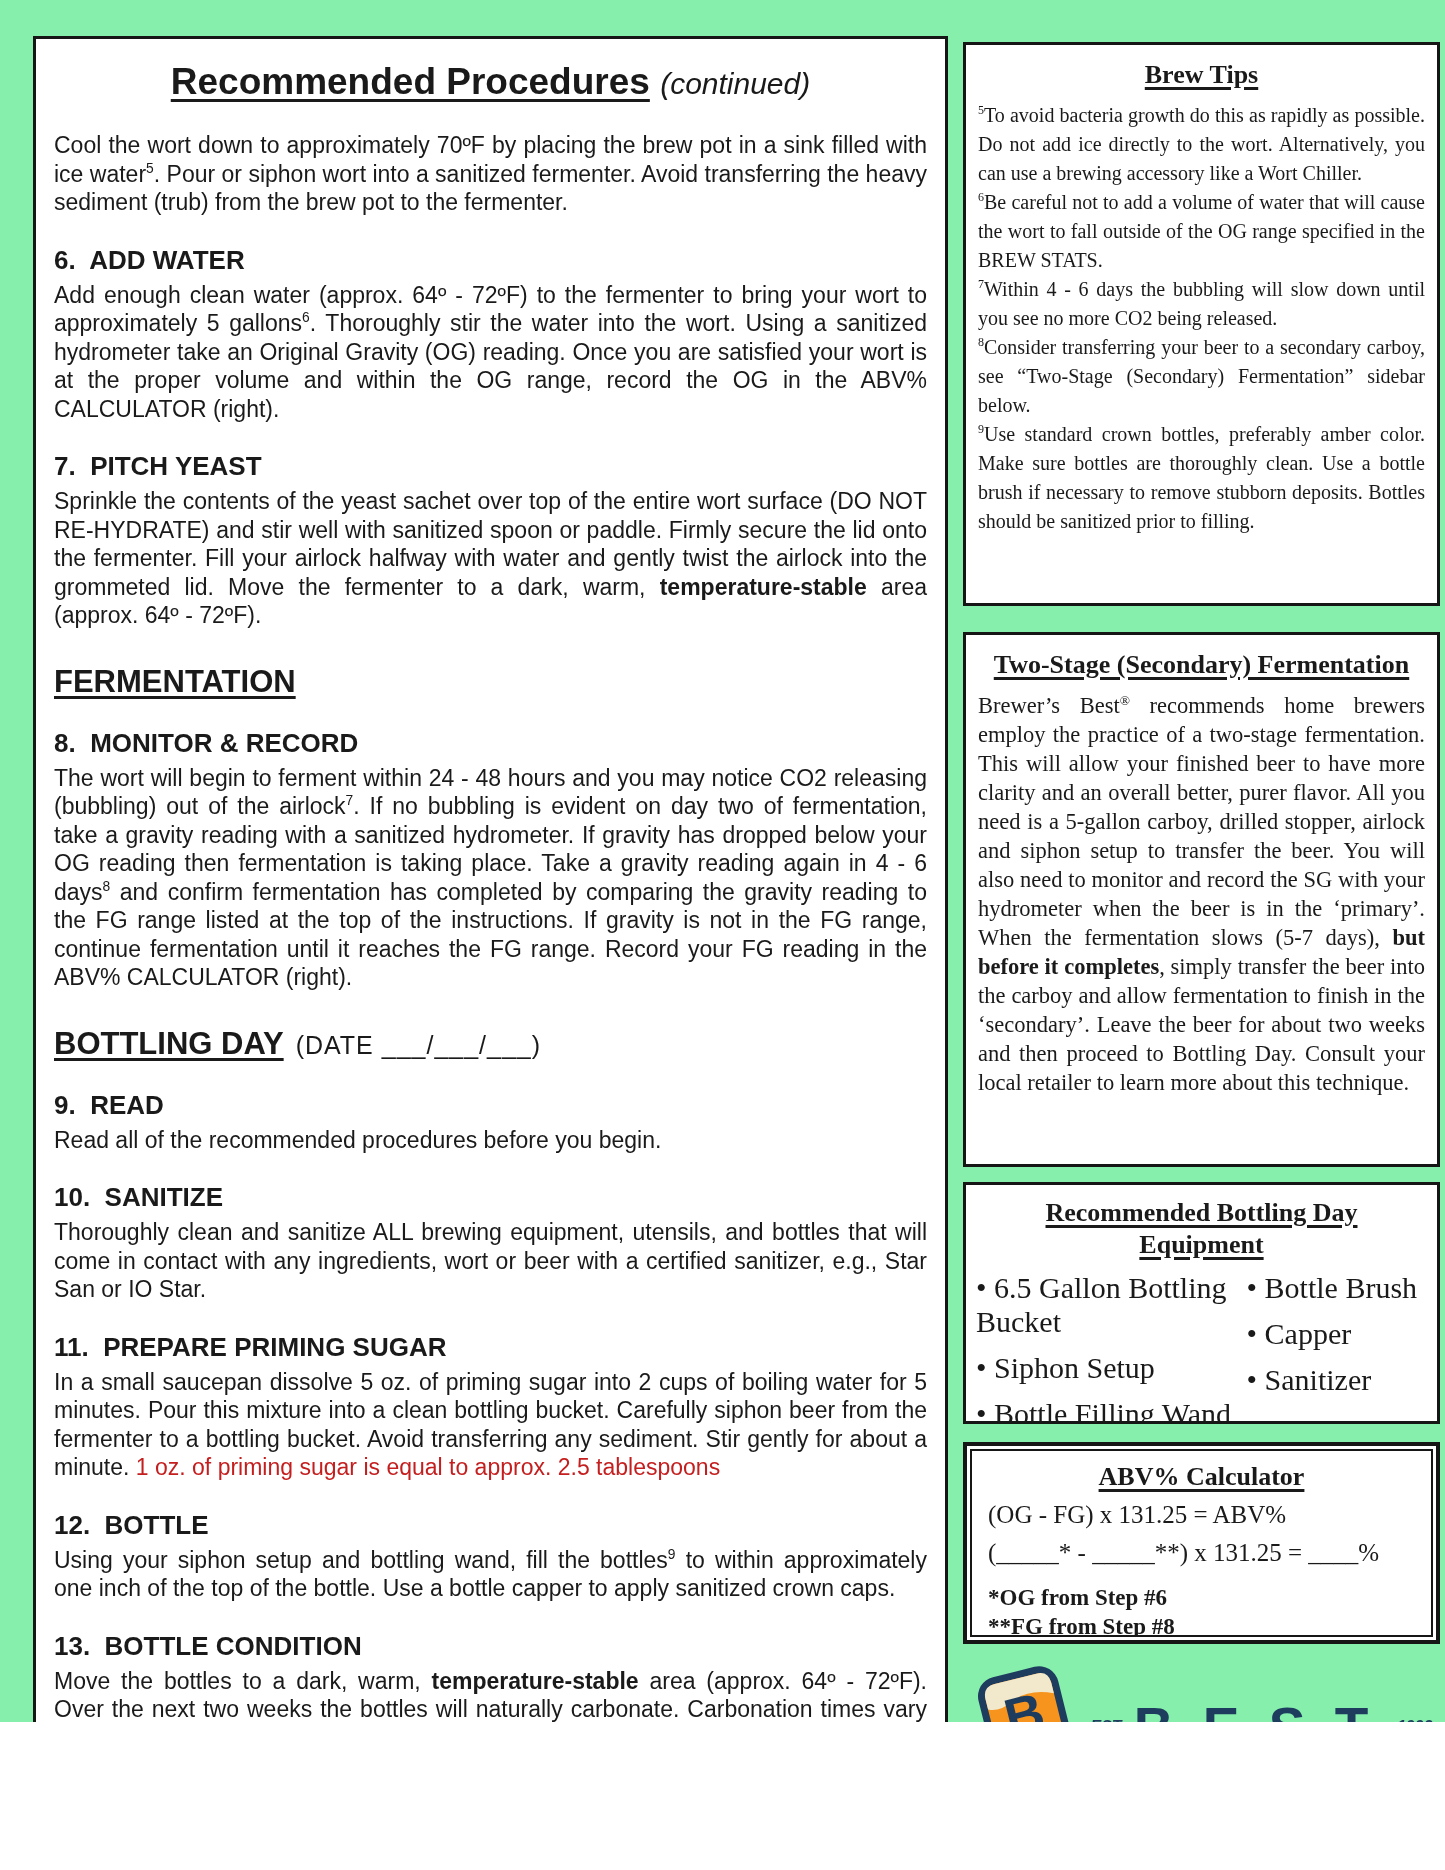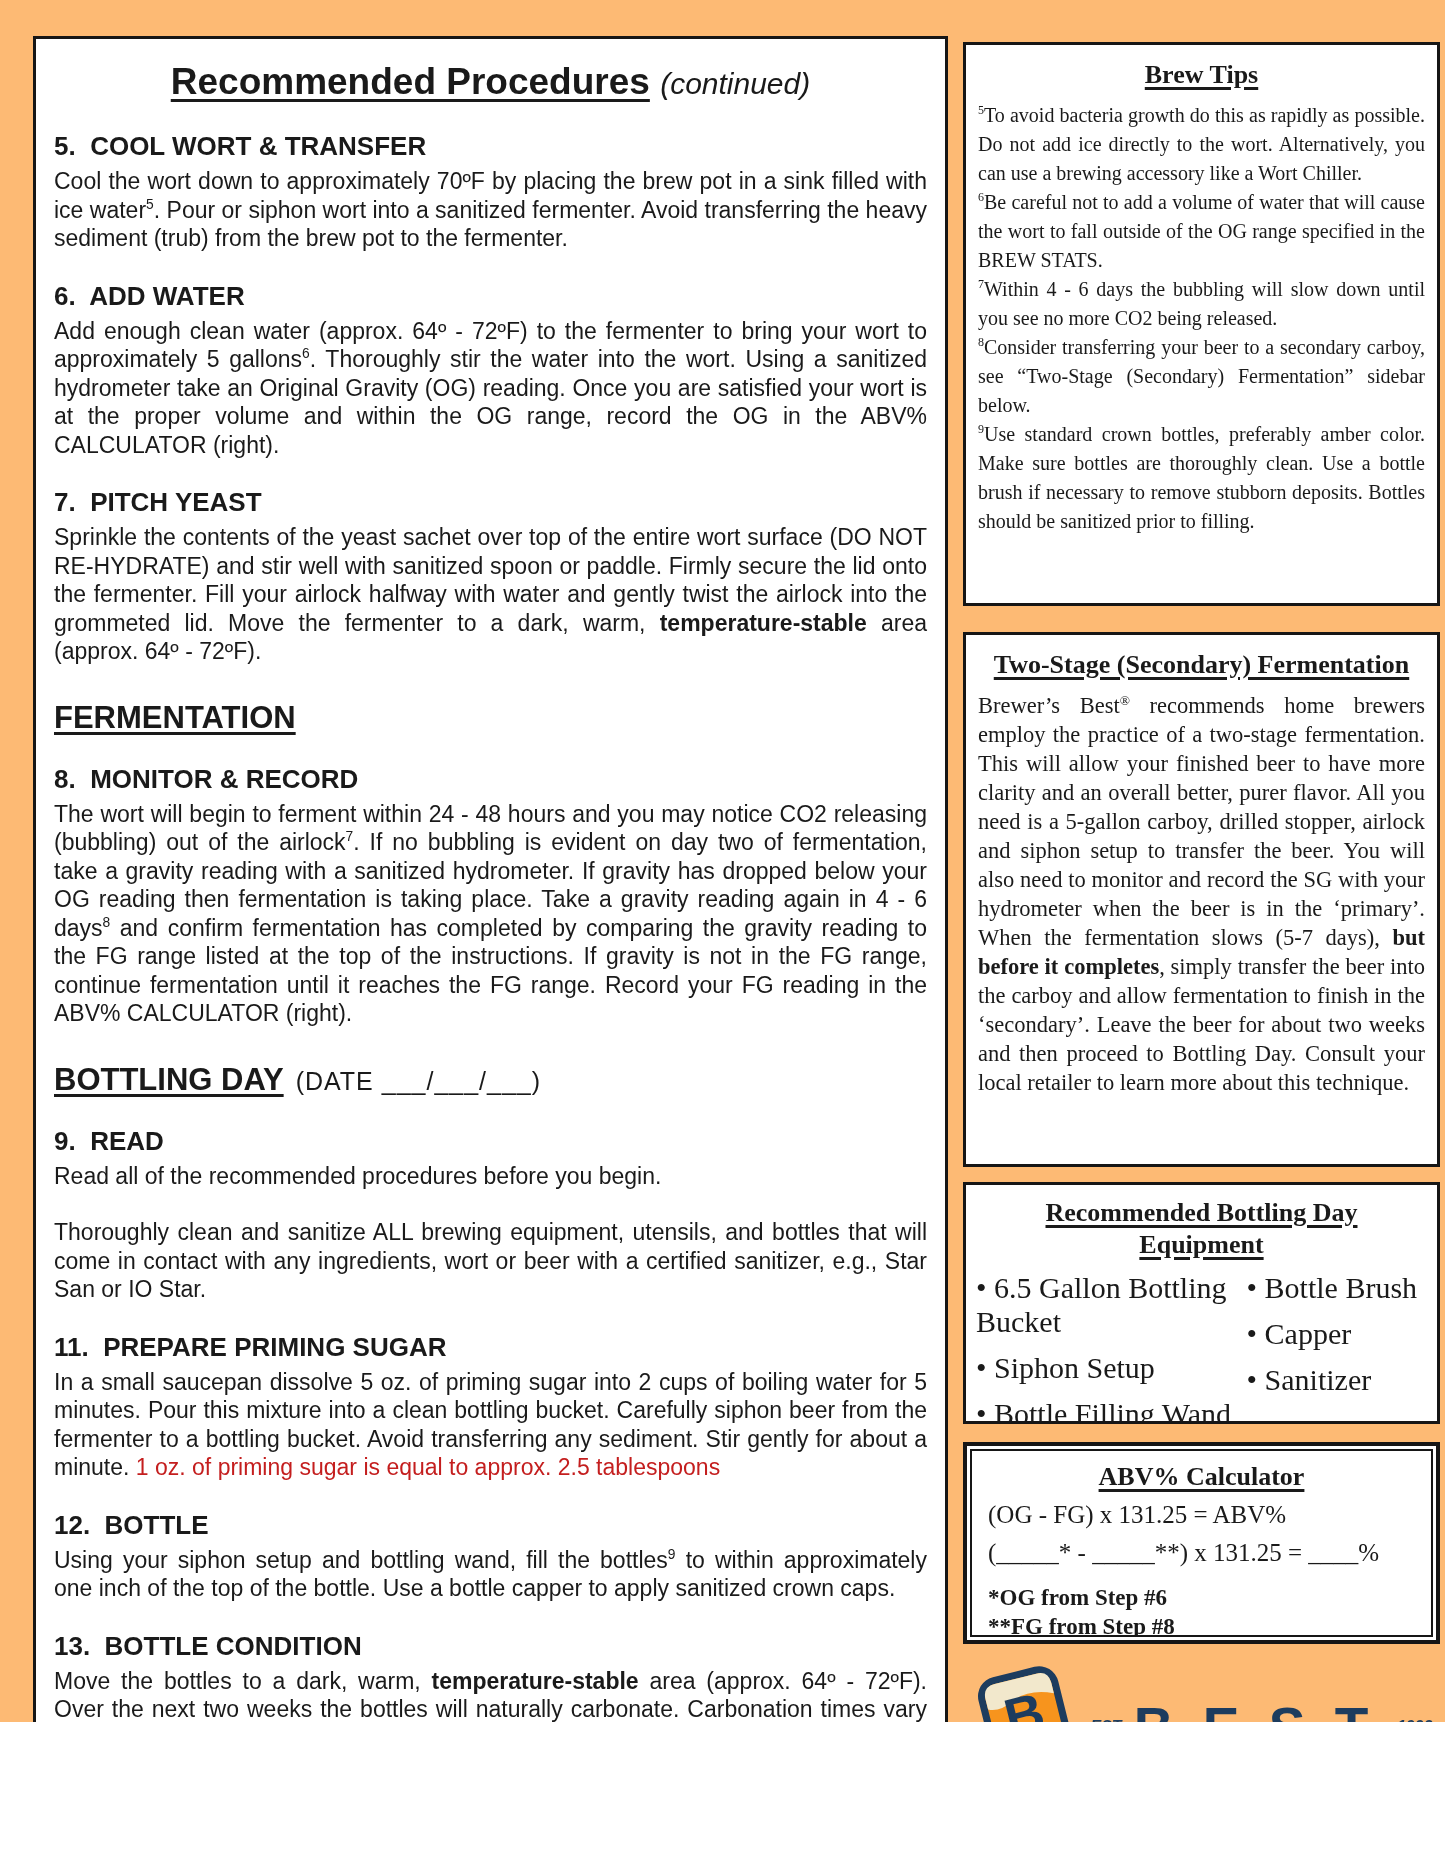--- a/index.html
+++ b/index.html
@@ -1,17 +1,17 @@
 <!DOCTYPE html>
 <html><head>
 <meta charset="utf-8">
 <style>
   html,body{margin:0;padding:0;background:#ffffff;}
   .page{
-    position:relative;width:1445px;height:1722px;background:#fdba74;
+    position:relative;width:1445px;height:1722px;background:#86efac;
     font-family:"Liberation Sans",sans-serif;color:#1a1a1a;overflow:hidden;
   }
   .panel{
     position:absolute;background:#fff;border:3px solid #161616;
     box-sizing:border-box;overflow:hidden;
   }
   
   #left-panel{left:33px;top:36px;width:915px;height:1806px;padding:16px 18px;}
   h1.title{text-align:center;font-size:37px;font-weight:bold;margin:6px 0 26px;}
   h1.title .t-main{text-decoration:underline;text-decoration-thickness:3px;text-underline-offset:5px;}
@@ -63,21 +63,20 @@
 
 <div class="page">
 
   <section class="panel" id="left-panel">
     <h1 class="title">
       <span class="t-main">Recommended Procedures</span>
       <span class="t-cont">(continued)</span>
     </h1>
     <div id="main-flow">
   <section class="step">
-    <h3 class="step-heading">5.&nbsp; COOL WORT &amp; TRANSFER</h3>
     <p class="step-body"><span>Cool the wort down to approximately 70ºF by placing the brew pot in a sink filled with ice water</span><sup>5</sup><span>.  Pour or siphon wort into a sanitized fermenter. Avoid transferring the heavy sediment (trub) from the brew pot to the fermenter.</span></p>
   </section>
 
   <section class="step">
     <h3 class="step-heading">6.&nbsp; ADD WATER</h3>
     <p class="step-body"><span>Add enough clean water (approx. 64º - 72ºF) to the fermenter to bring your wort to approximately 5 gallons</span><sup>6</sup><span>. Thoroughly stir the water into the wort. Using a sanitized hydrometer take an Original Gravity (OG) reading. Once you are satisfied your wort is at the proper volume and within the OG range, record the OG in the ABV% CALCULATOR (right).</span></p>
   </section>
 
   <section class="step">
     <h3 class="step-heading">7.&nbsp; PITCH YEAST</h3>
@@ -96,20 +95,21 @@
   <h2 class="mid-heading">
     <span class="u">BOTTLING DAY</span><span class="suffix">(DATE ___/___/___)</span>
   </h2>
 
   <section class="step">
     <h3 class="step-heading">9.&nbsp; READ</h3>
     <p class="step-body"><span>Read all of the recommended procedures before you begin.</span></p>
   </section>
 
   <section class="step">
+    <h3 class="step-heading">10.&nbsp; SANITIZE</h3>
     <p class="step-body"><span>Thoroughly clean and sanitize ALL brewing equipment, utensils, and bottles that will come in contact with any ingredients, wort or beer with a certified sanitizer, e.g., Star San or IO Star.</span></p>
   </section>
 
   <section class="step">
     <h3 class="step-heading">11.&nbsp; PREPARE PRIMING SUGAR</h3>
     <p class="step-body"><span>In a small saucepan dissolve 5 oz. of priming sugar into 2 cups of boiling water for 5 minutes.  Pour this mixture into a clean bottling bucket.  Carefully siphon beer from the fermenter to a bottling bucket.  Avoid transferring any sediment.  Stir gently for about a minute. </span><span class="red">1 oz. of priming sugar is equal to approx. 2.5 tablespoons</span></p>
   </section>
 
   <section class="step">
     <h3 class="step-heading">12.&nbsp; BOTTLE</h3>

